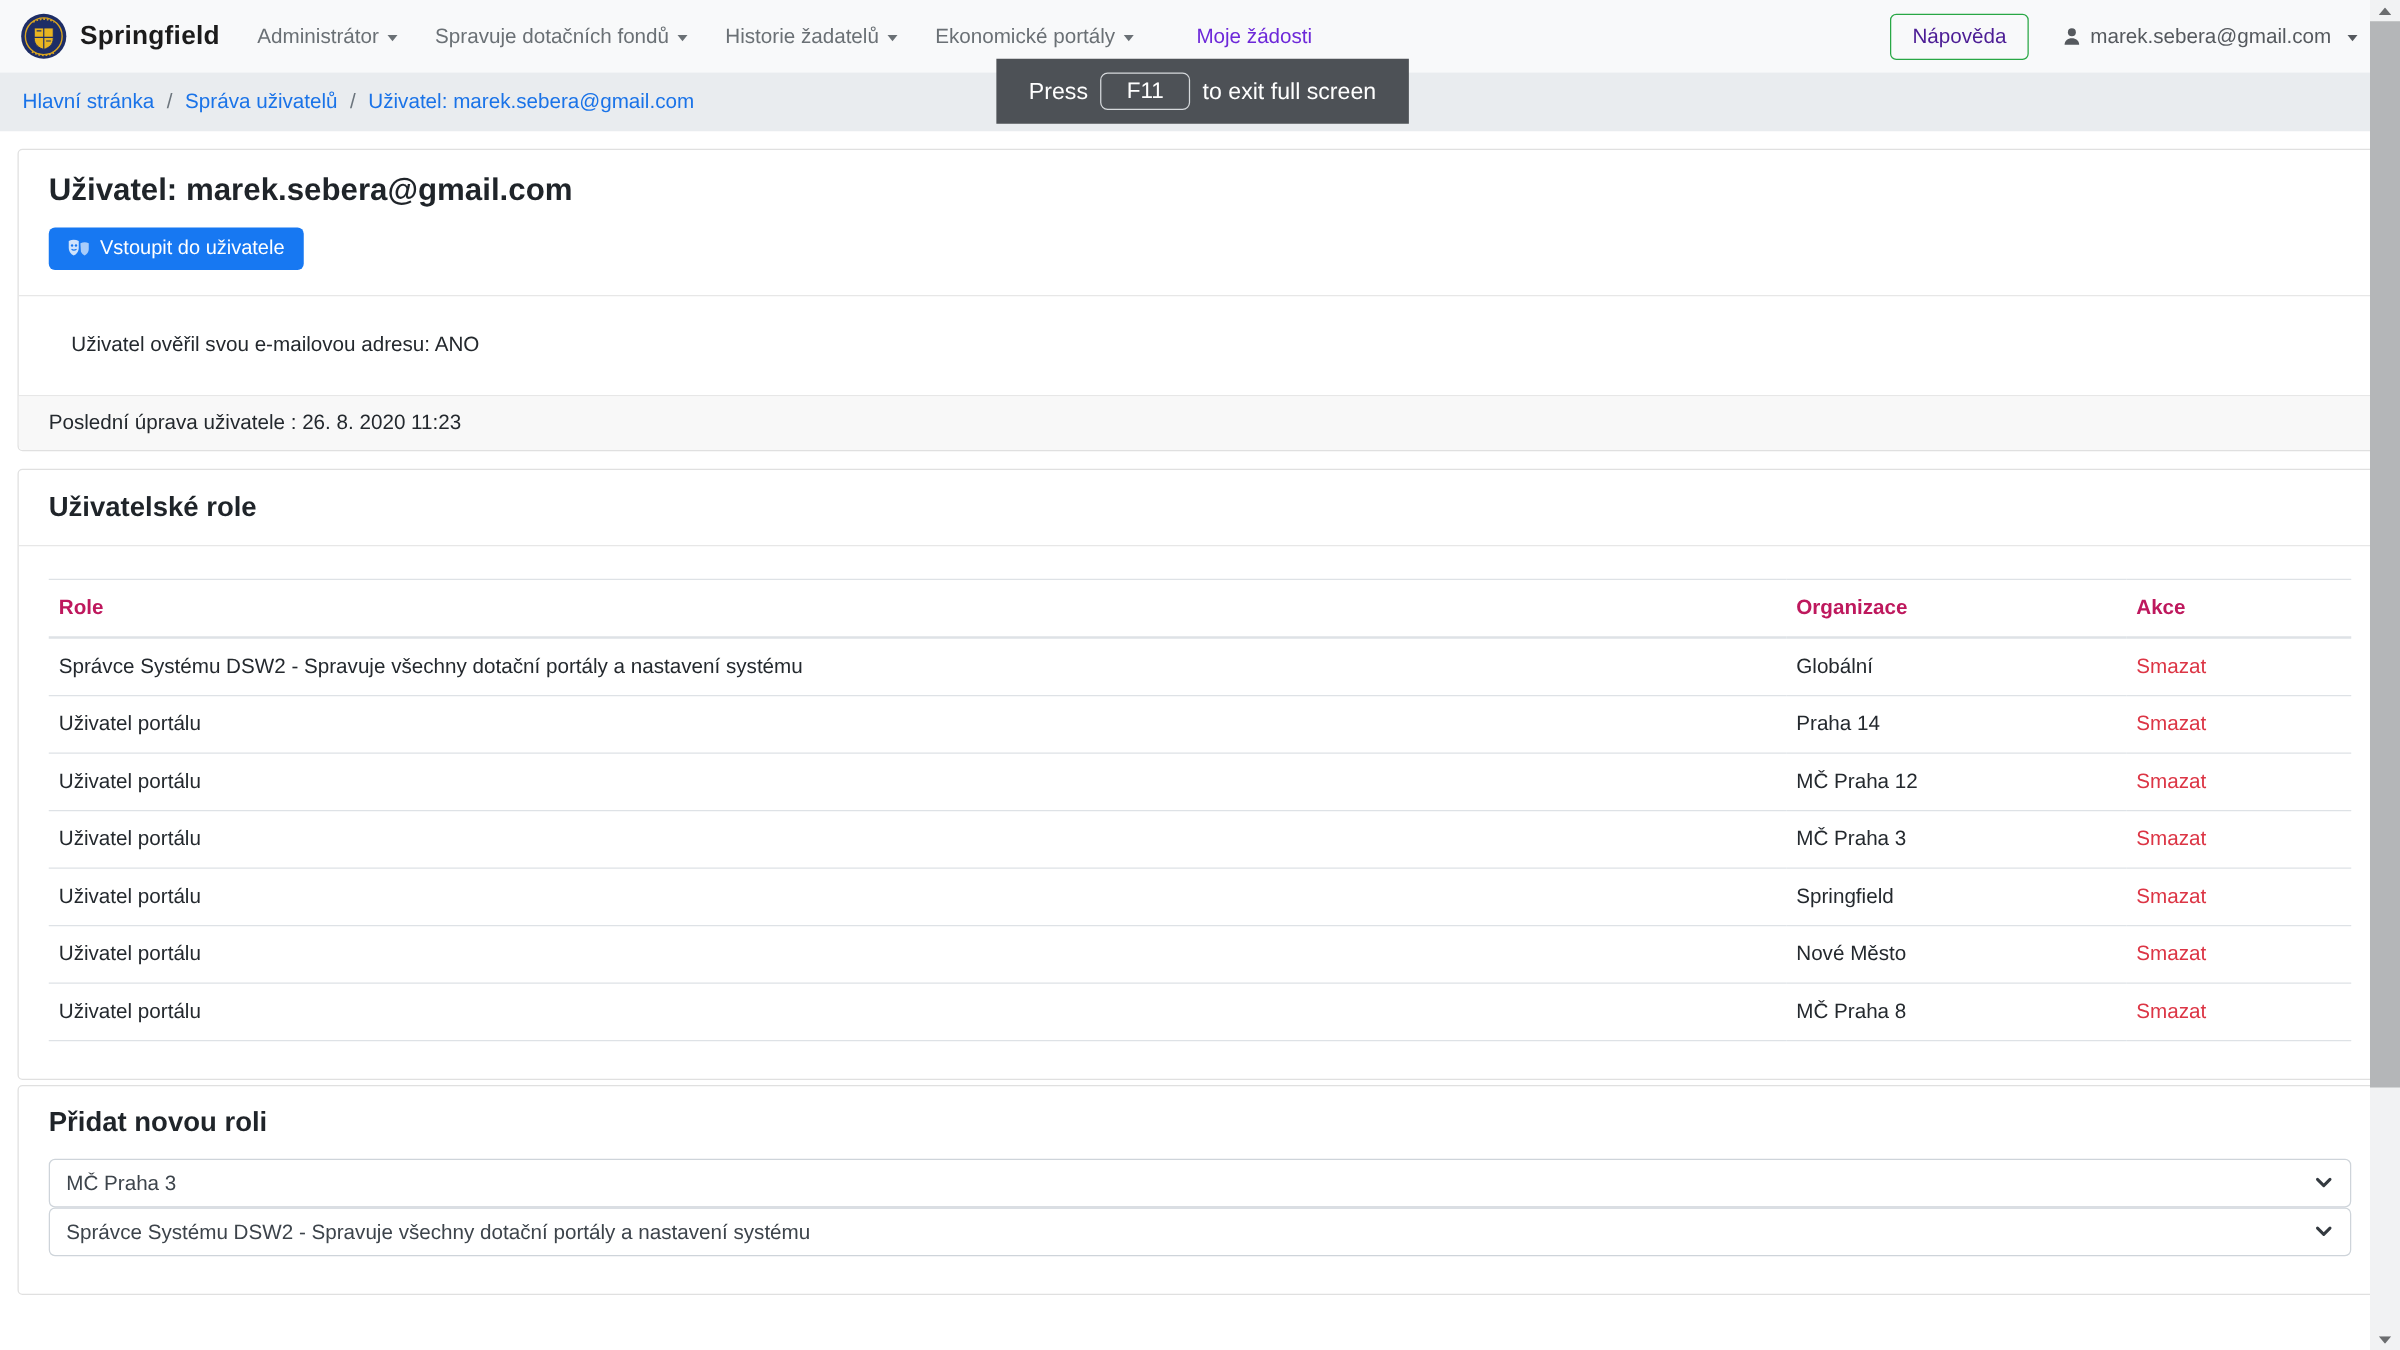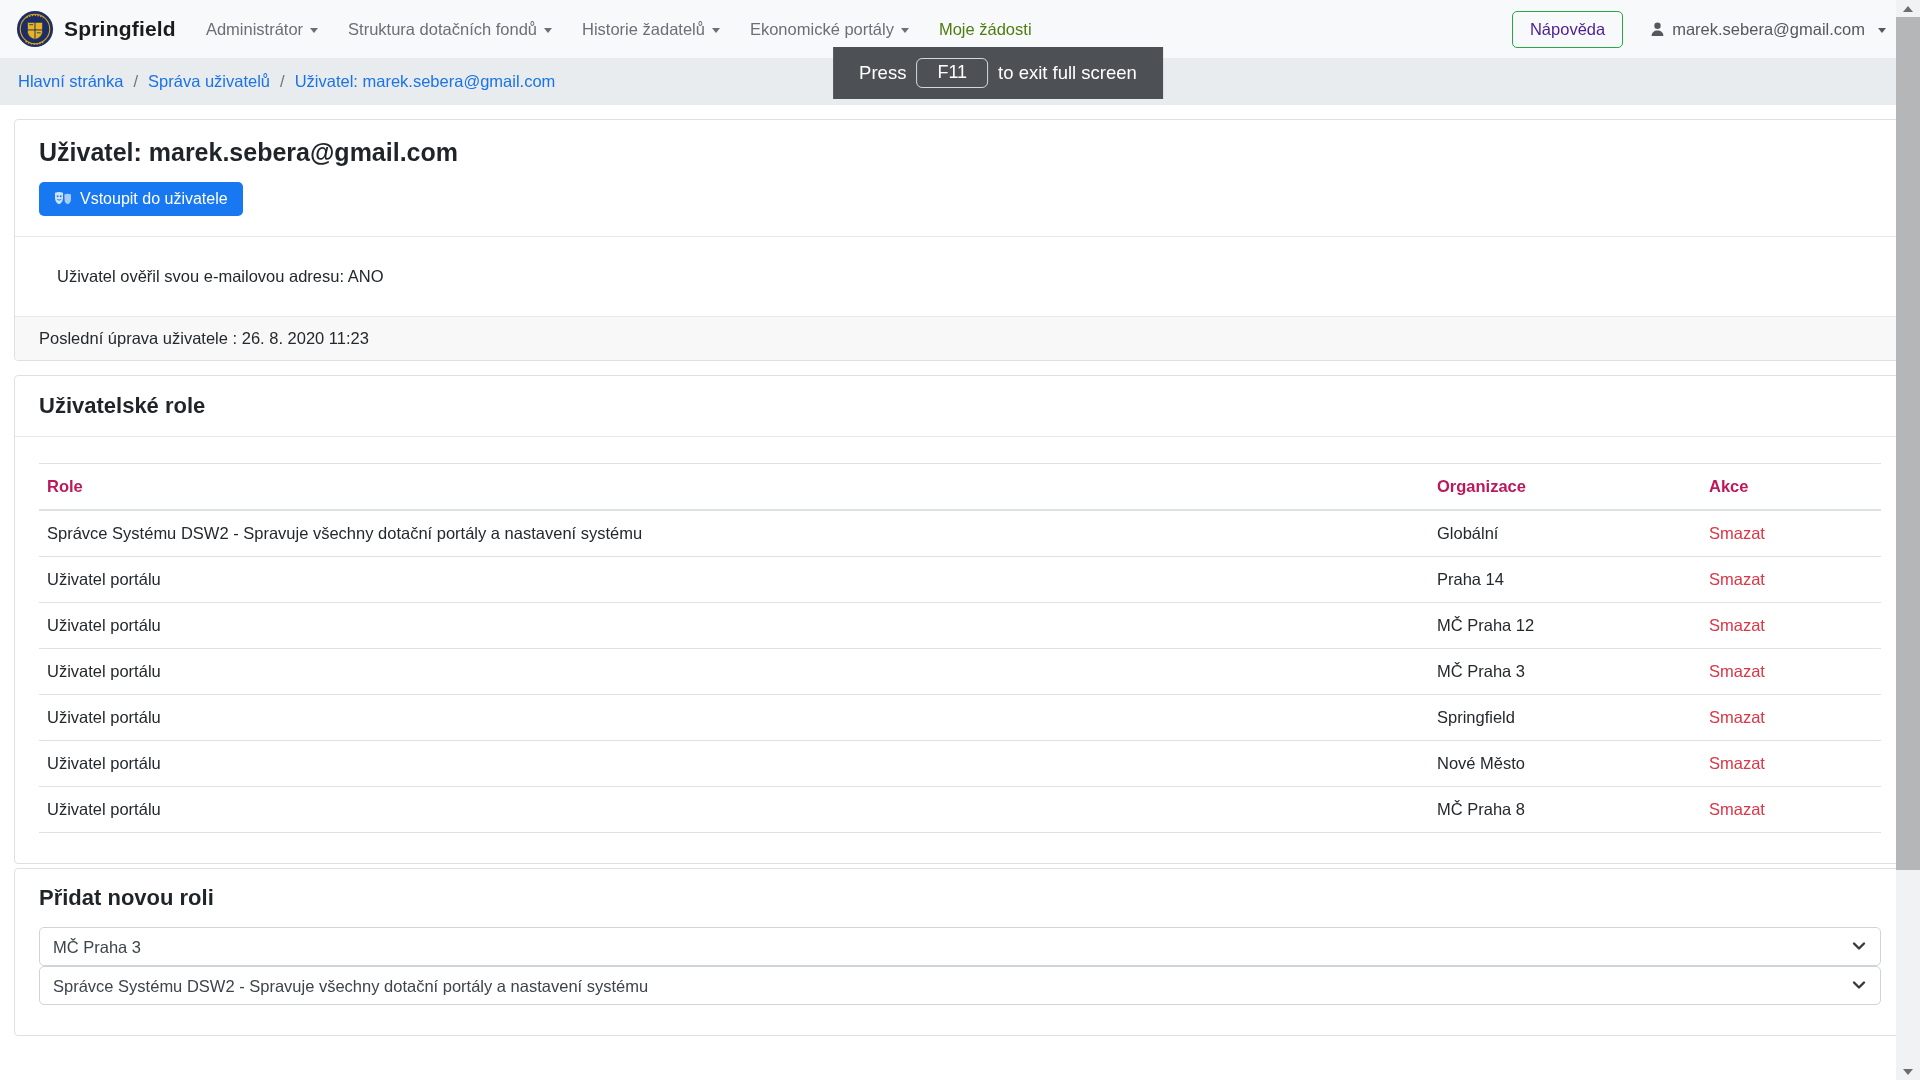--- a/index.html
+++ b/index.html
@@ -35,21 +35,21 @@
   }
   .caret {
     display: inline-block;
     width: 0; height: 0;
     border-left: 4.5px solid transparent;
     border-right: 4.5px solid transparent;
     border-top: 5px solid #6a7075;
     margin-left: 7px;
     margin-top: 2px;
   }
-  .nav-link.red { color: #4d7c0f; }
+  .nav-link.red { color: #6d28d9; margin-left: 20px; }
   .nav-spacer { flex: 1; }
   .help-btn {
     border: 1px solid #28a745;
     color: #4c1d95;
     background: transparent;
     font-family: inherit;
     font-size: 16.5px;
     padding: 8px 17px;
     border-radius: 5px;
     cursor: pointer;
@@ -79,21 +79,20 @@
     transform: translateX(-50%);
     background: #4d5156;
     color: #ffffff;
     height: 52px;
     display: flex;
     align-items: center;
     padding: 0 26px;
     font-size: 18.5px;
     white-space: nowrap;
     z-index: 40;
-    margin-left: 36px;
   }
   .fs-key {
     display: inline-block;
     border: 1px solid #d6d9dc;
     border-radius: 6px;
     padding: 3px 20px 4px;
     margin: 0 10px;
     font-size: 18px;
   }
 
@@ -226,21 +225,21 @@
     </svg>
     <span class="brand-name">Springfield</span>
   </div>
 
   <nav class="nav-links">
     <span class="nav-link">
       <span>Administrátor</span>
         <i class="caret"></i>
     </span>
     <span class="nav-link">
-      <span>Struktura dotačních fondů</span>
+      <span>Spravuje dotačních fondů</span>
         <i class="caret"></i>
     </span>
     <span class="nav-link">
       <span>Historie žadatelů</span>
         <i class="caret"></i>
     </span>
     <span class="nav-link">
       <span>Ekonomické portály</span>
         <i class="caret"></i>
     </span>

